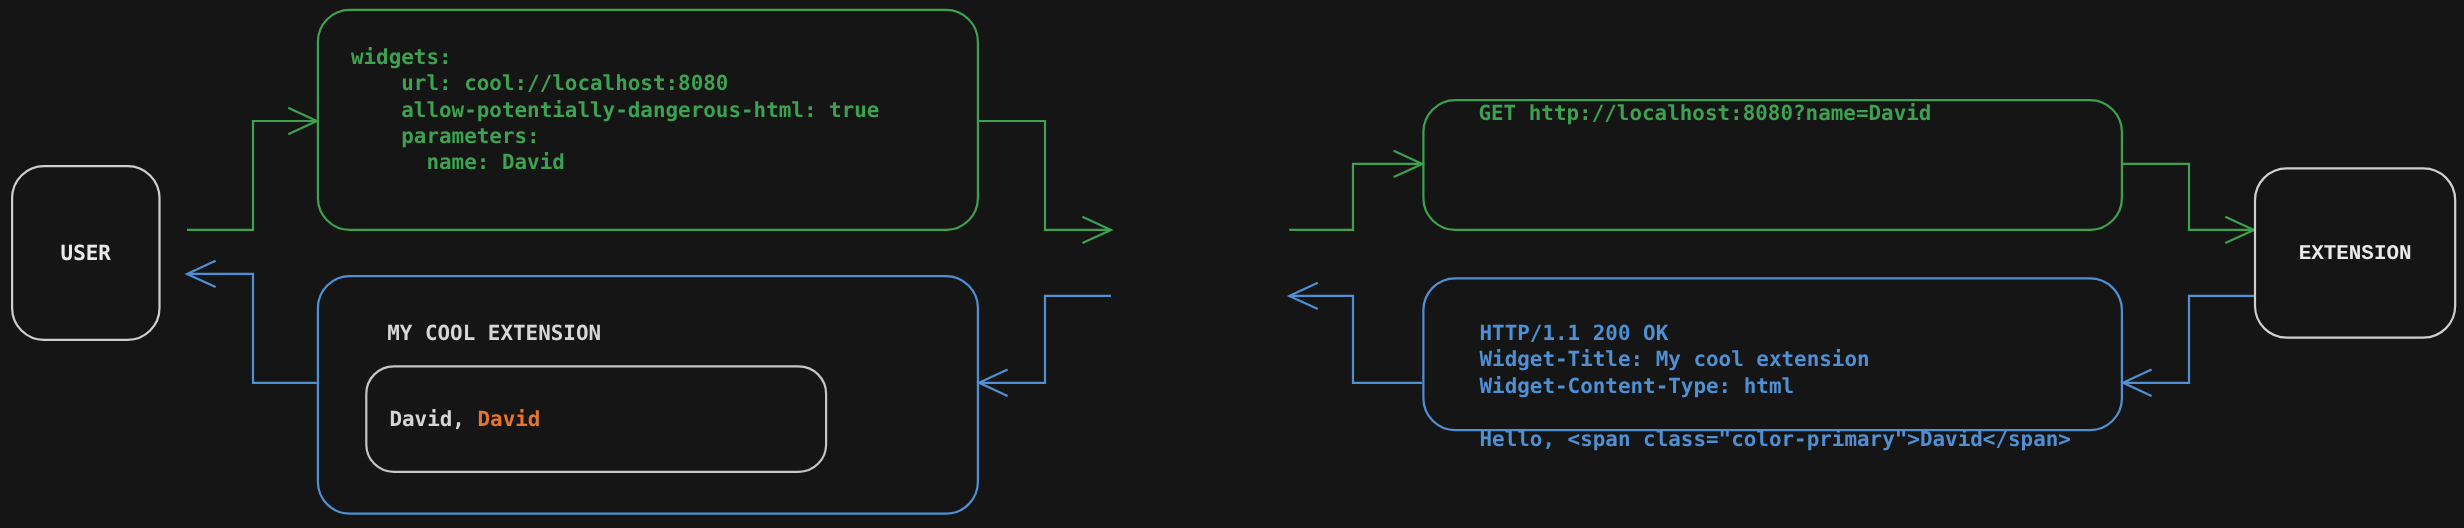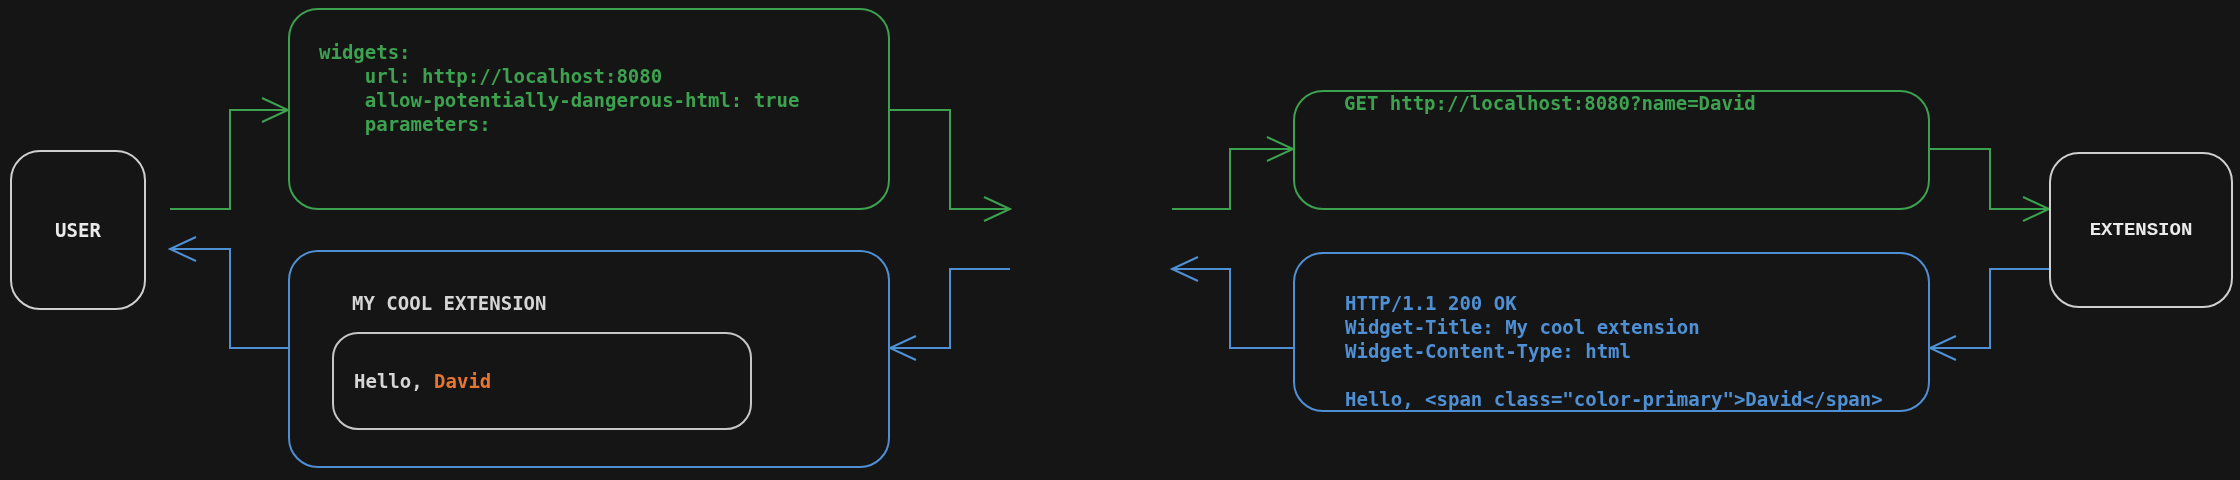--- a/index.html
+++ b/index.html
@@ -24,21 +24,21 @@
   #node-glance{left:1010px;top:151px;width:162px;height:158px;}
   #node-extension{left:2049px;top:152px;width:184px;height:156px;font-family:Liberation Mono, monospace;}
 
   .msg-box{position:absolute;border-radius:30px;box-sizing:border-box;}
   .green-box{border:2px solid var(--green);color:var(--green);}
   .blue-box{border:2px solid var(--blue);color:var(--blue);}
 
   #config-box{left:288px;top:8px;width:602px;height:202px;padding:30px 16px 0 29px;}
   #request-box{left:1293px;top:90px;width:637px;height:120px;
                display:flex;padding-left:49px;}
-  #response-box{left:1293px;top:252px;width:637px;height:160px;padding:37px 0 0 50px;}
+  #response-box{left:1293px;top:252px;width:637px;height:140px;padding:37px 0 0 50px;}
   #render-box{left:288px;top:250px;width:602px;height:218px;}
 
   .code-line{font-size:19px;font-weight:bold;line-height:24px;min-height:24px;
              white-space:pre;}
   .code-single{font-size:19px;font-weight:bold;white-space:pre;}
 
   #widget-title{position:absolute;left:62px;top:40px;color:var(--dim_text);
                 font-size:19px;font-weight:bold;white-space:pre;}
   #widget-frame{position:absolute;left:42px;top:80px;width:420px;height:98px;
                 border:2px solid var(--frame_border);border-radius:26px;box-sizing:border-box;
@@ -69,37 +69,38 @@
 
   <div class="node" id="node-user">
     <span>USER</span>
   </div>
   <div class="node" id="node-extension">
     <span>EXTENSION</span>
   </div>
 
   <div class="msg-box green-box" id="config-box">
     <div class="code-line">widgets:</div>
-    <div class="code-line">    url: http://localhost:8080</div>
+    <div class="code-line">    url: cool://localhost:8080</div>
     <div class="code-line">    allow-potentially-dangerous-html: true</div>
     <div class="code-line">    parameters:</div>
+    <div class="code-line">      name: David</div>
   </div>
 
   <div class="msg-box green-box" id="request-box">
     <span class="code-single">GET http://localhost:8080?name=David</span>
   </div>
 
   <div class="msg-box blue-box" id="response-box">
     <div class="code-line">HTTP/1.1 200 OK</div>
     <div class="code-line">Widget-Title: My cool extension</div>
     <div class="code-line">Widget-Content-Type: html</div>
     <div class="code-line"></div>
     <div class="code-line">Hello, &lt;span class="color-primary"&gt;David&lt;/span&gt;</div>
   </div>
 
   <div class="msg-box blue-box" id="render-box">
     <div id="widget-title">MY COOL EXTENSION</div>
     <div id="widget-frame">
-      <span id="greeting"><span>Hello, </span><span class="name">David</span></span>
+      <span id="greeting"><span>David, </span><span class="name">David</span></span>
     </div>
   </div>
 
 </div>
 
 </body></html>

